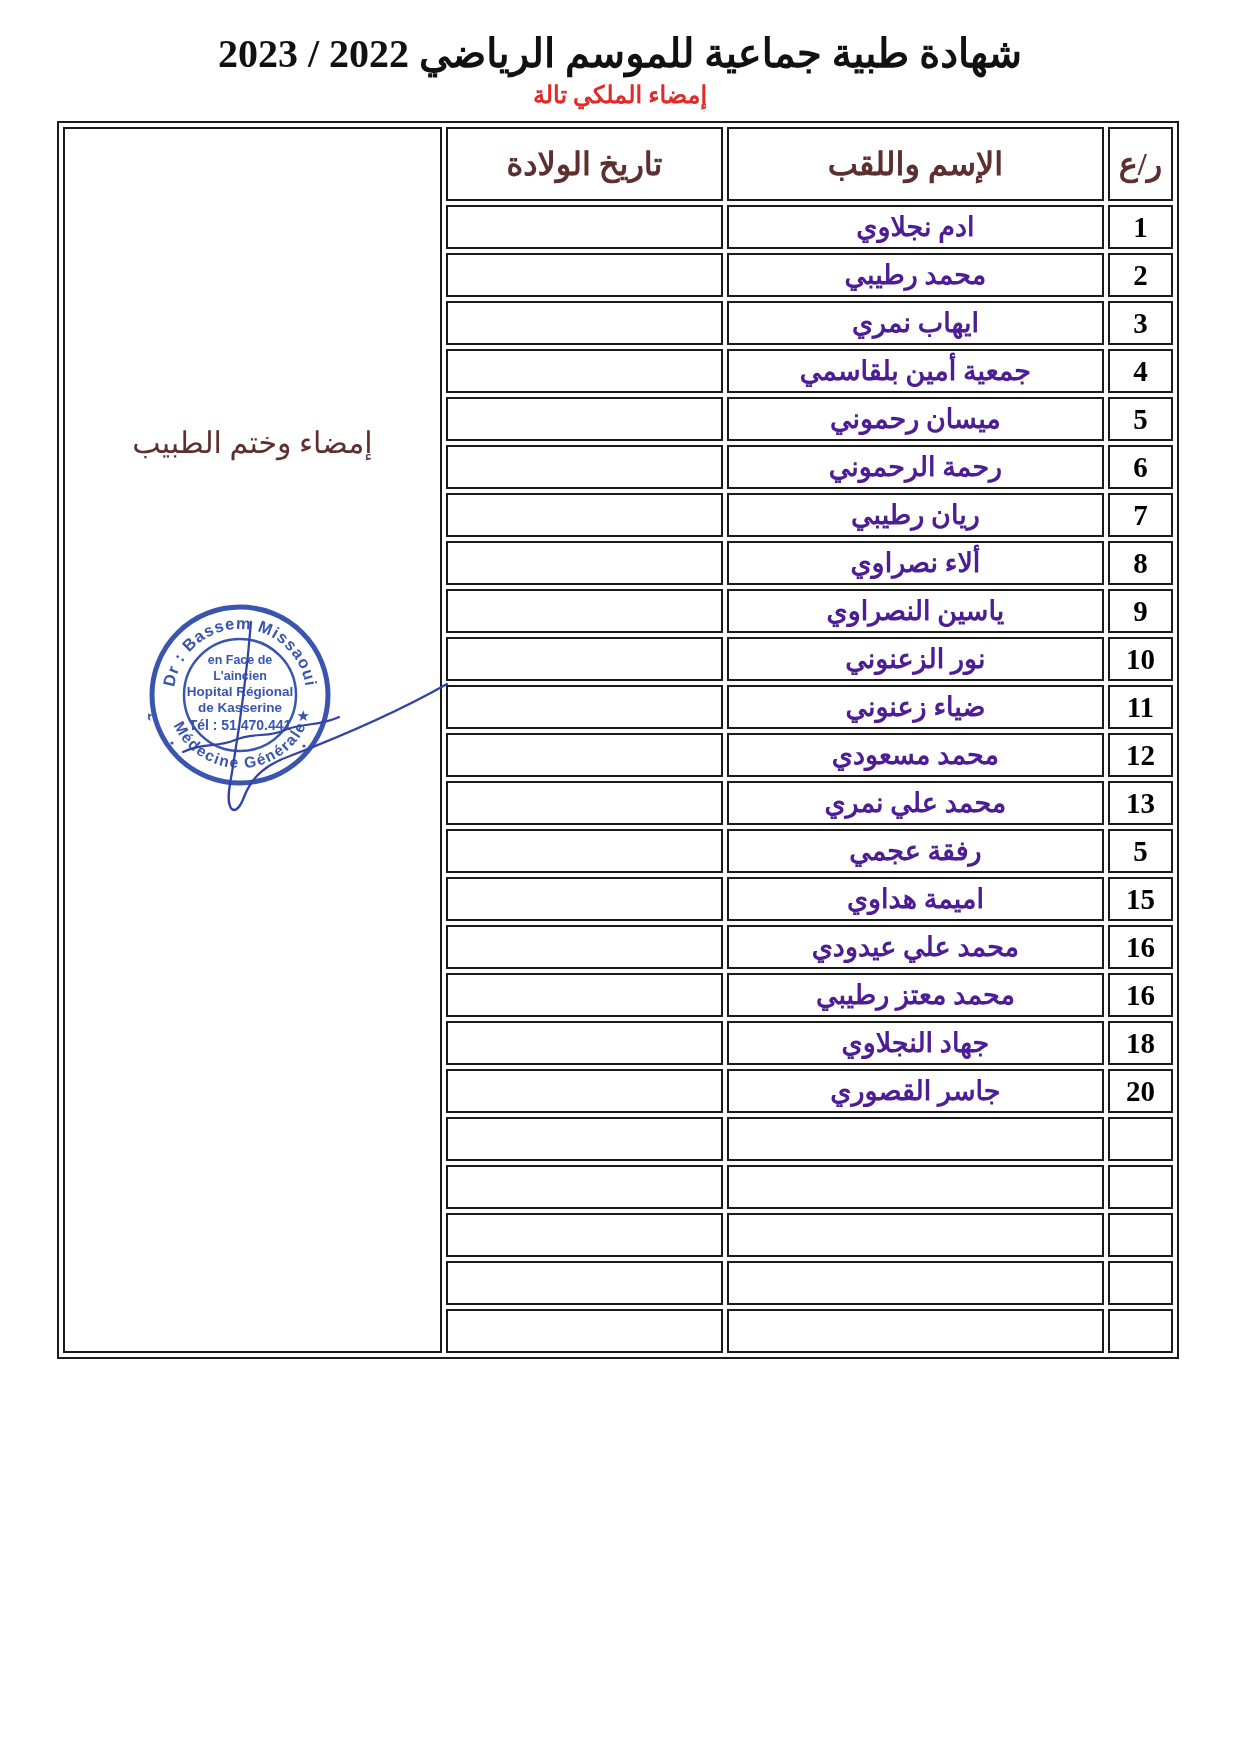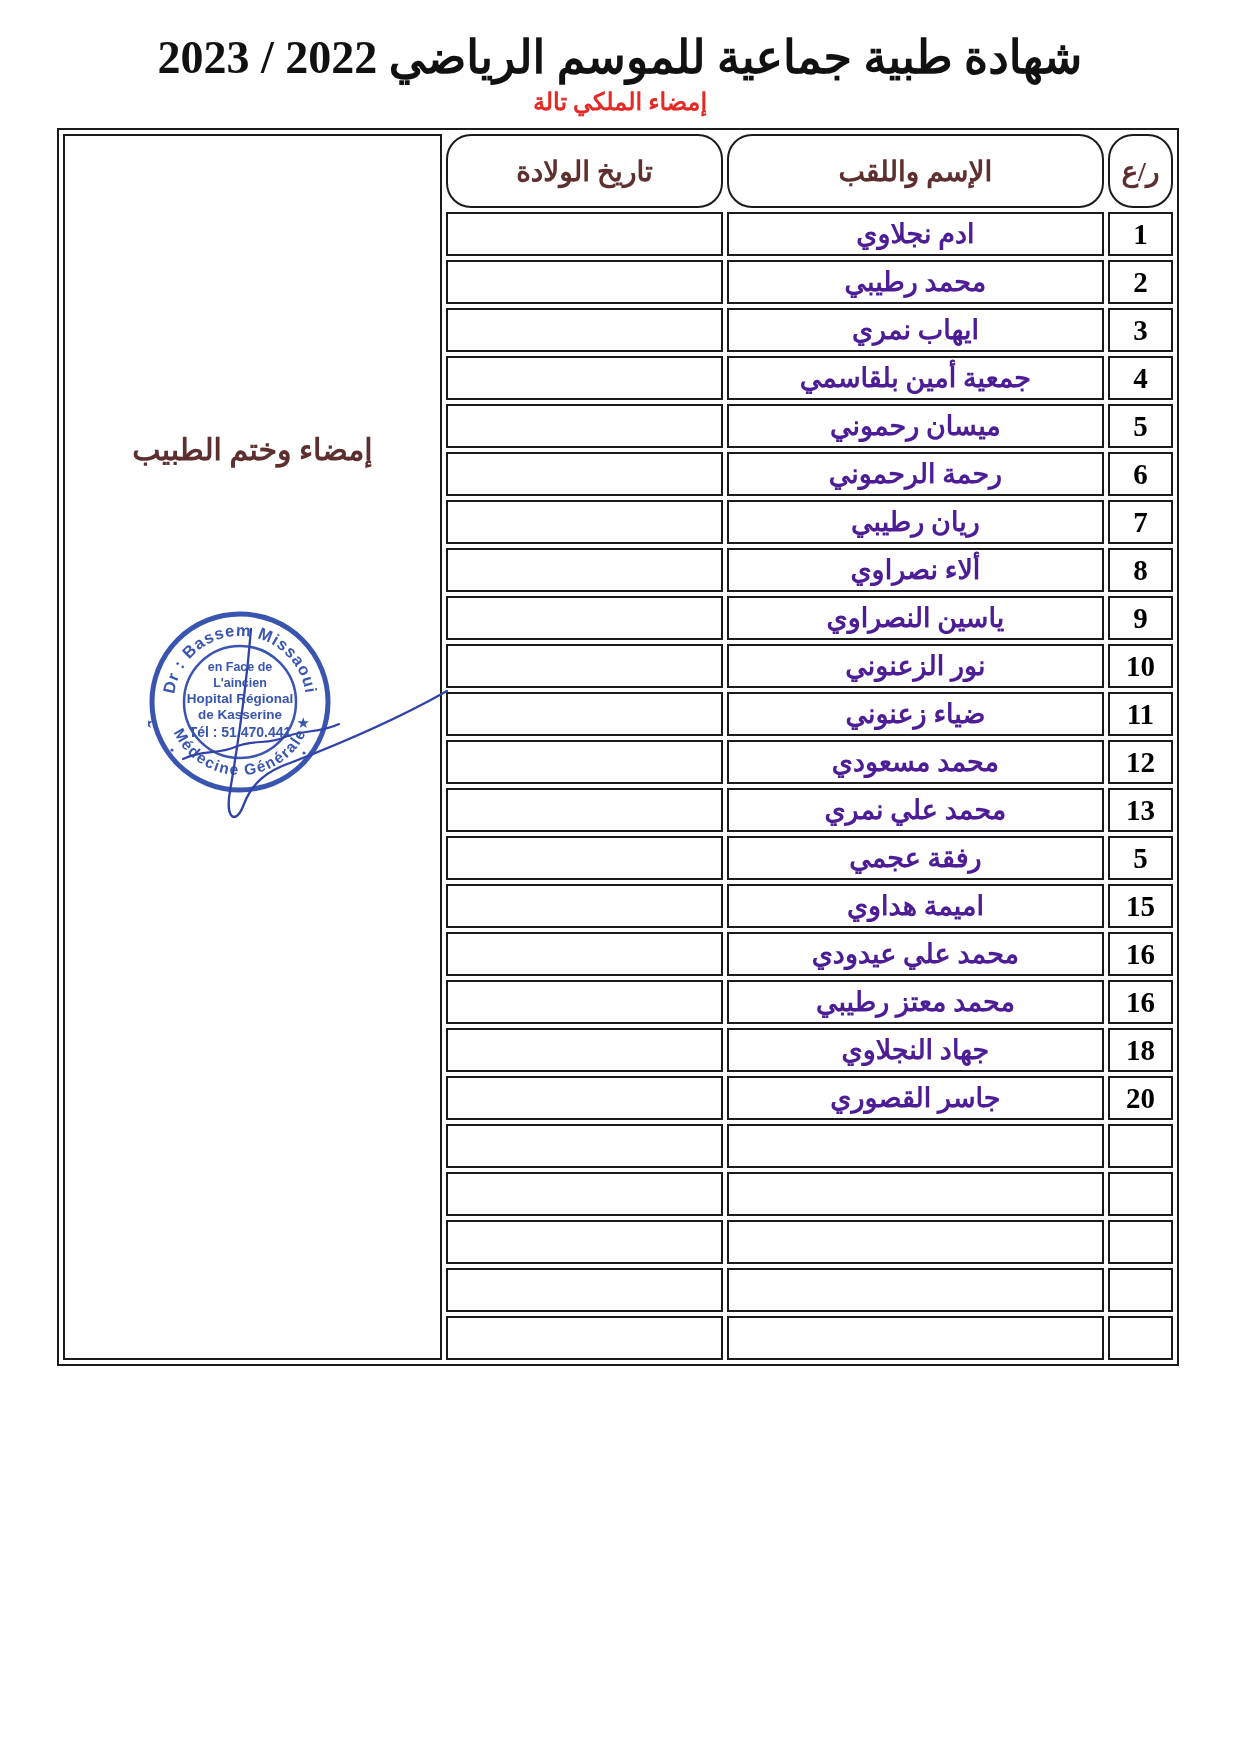--- a/index.html
+++ b/index.html
@@ -15,21 +15,21 @@
     width: 1240px;
     height: 1755px;
     background: #ffffff;
     overflow: hidden;
   }
   .title {
     direction: rtl;
     text-align: center;
     margin: 0;
     padding-top: 30px;
-    font-size: 46px;
+    font-size: 40px;
     font-weight: bold;
     color: #111111;
     letter-spacing: 0.5px;
   }
   .subtitle {
     direction: rtl;
     text-align: center;
     margin: 0;
     padding-top: 4px;
     font-size: 24px;
@@ -47,25 +47,24 @@
     background: #ffffff;
   }
   table.doc-table th, table.doc-table td {
     border: 2px solid #1b1b1b;
     background: #ffffff;
     padding: 0;
   }
   th.h {
     height: 70px;
     color: #5e2f2f;
-    font-size: 28px;
+    font-size: 32px;
     font-weight: bold;
     text-align: center;
     vertical-align: middle;
-    border-radius: 25px;
   }
   td.c-num {
     height: 40px;
     font-size: 29px;
     font-weight: bold;
     color: #000000;
     text-align: center;
     vertical-align: middle;
   }
   td.c-name {
@@ -81,21 +80,21 @@
     vertical-align: top;
   }
   .sig-label {
     position: absolute;
     top: 296px;
     left: 0;
     width: 100%;
     text-align: center;
     direction: rtl;
     font-size: 30px;
-    font-weight: bold;
+    font-weight: normal;
     color: #5e2f2f;
   }
   .stamp-svg {
     position: absolute;
     left: 83px;
     top: 474px;
     width: 184px;
     height: 184px;
   }
   .stamp-svg text {

